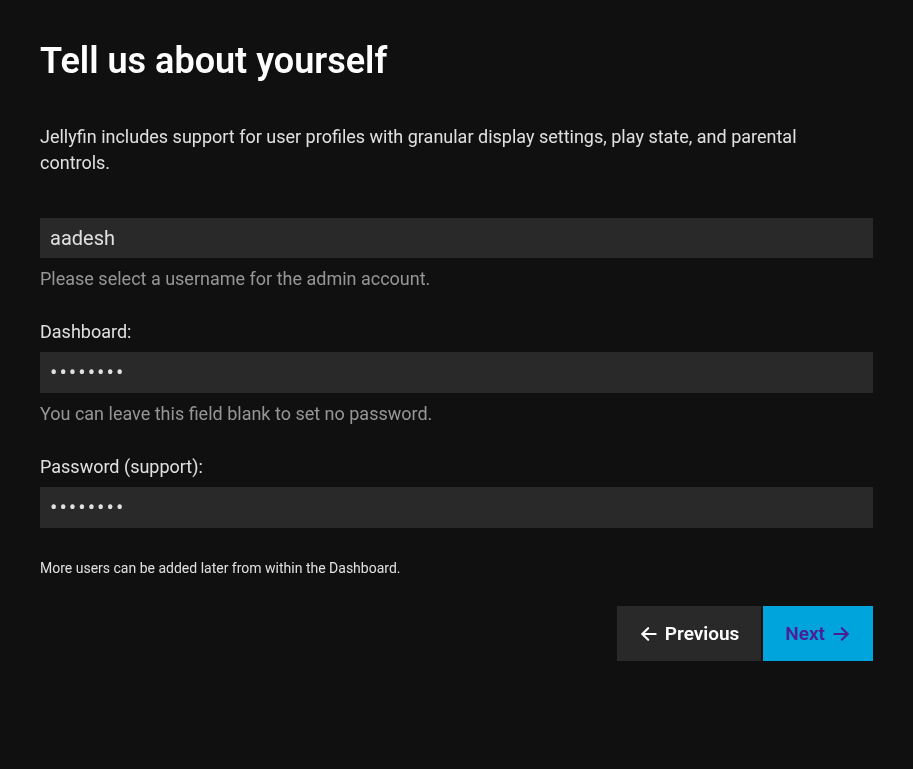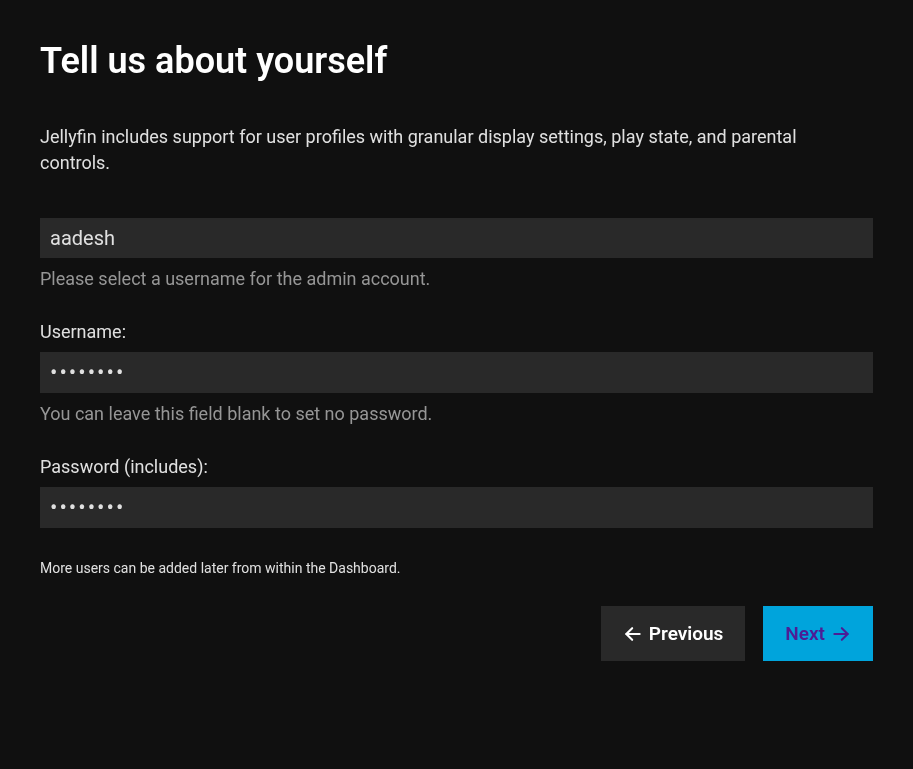--- a/index.html
+++ b/index.html
@@ -61,21 +61,21 @@
     }
     .info-text {
       font-size: 14px;
       color: #e0e0e0;
       margin-top: 32px;
       margin-bottom: 30px;
     }
     .button-row {
       display: flex;
       justify-content: flex-end;
-      gap: 18px;
+      gap: 2px;
     }
     .btn {
       display: inline-flex;
       align-items: center;
       justify-content: center;
       gap: 6px;
       padding: 16px 22px;
       font-size: 19px;
       font-weight: 600;
       border: none;
@@ -107,27 +107,27 @@
   <h1>Tell us about yourself</h1>
 
   <p class="description">Jellyfin includes support for user profiles with granular display settings, play state, and parental controls.</p>
 
   <div class="form-group">
     <input type="text" class="form-input" value="aadesh" style="">
     <div class="form-help">Please select a username for the admin account.</div>
   </div>
 
   <div class="form-group">
-    <label class="form-label">Username:</label>
+    <label class="form-label">Dashboard:</label>
     <input type="password" class="form-input" value="••••••••" style="">
     <div class="form-help">You can leave this field blank to set no password.</div>
   </div>
 
   <div class="form-group">
-    <label class="form-label">Password (includes):</label>
+    <label class="form-label">Password (support):</label>
     <input type="password" class="form-input" value="••••••••" style="">
   </div>
 
   <p class="info-text">More users can be added later from within the Dashboard.</p>
 
   <div class="button-row">
     <button class="btn btn-secondary">
       <svg class="icon-arrow" viewBox="0 0 24 24">
         <line x1="20" y1="12" x2="4" y2="12"></line>
         <polyline points="11 5 4 12 11 19"></polyline>

